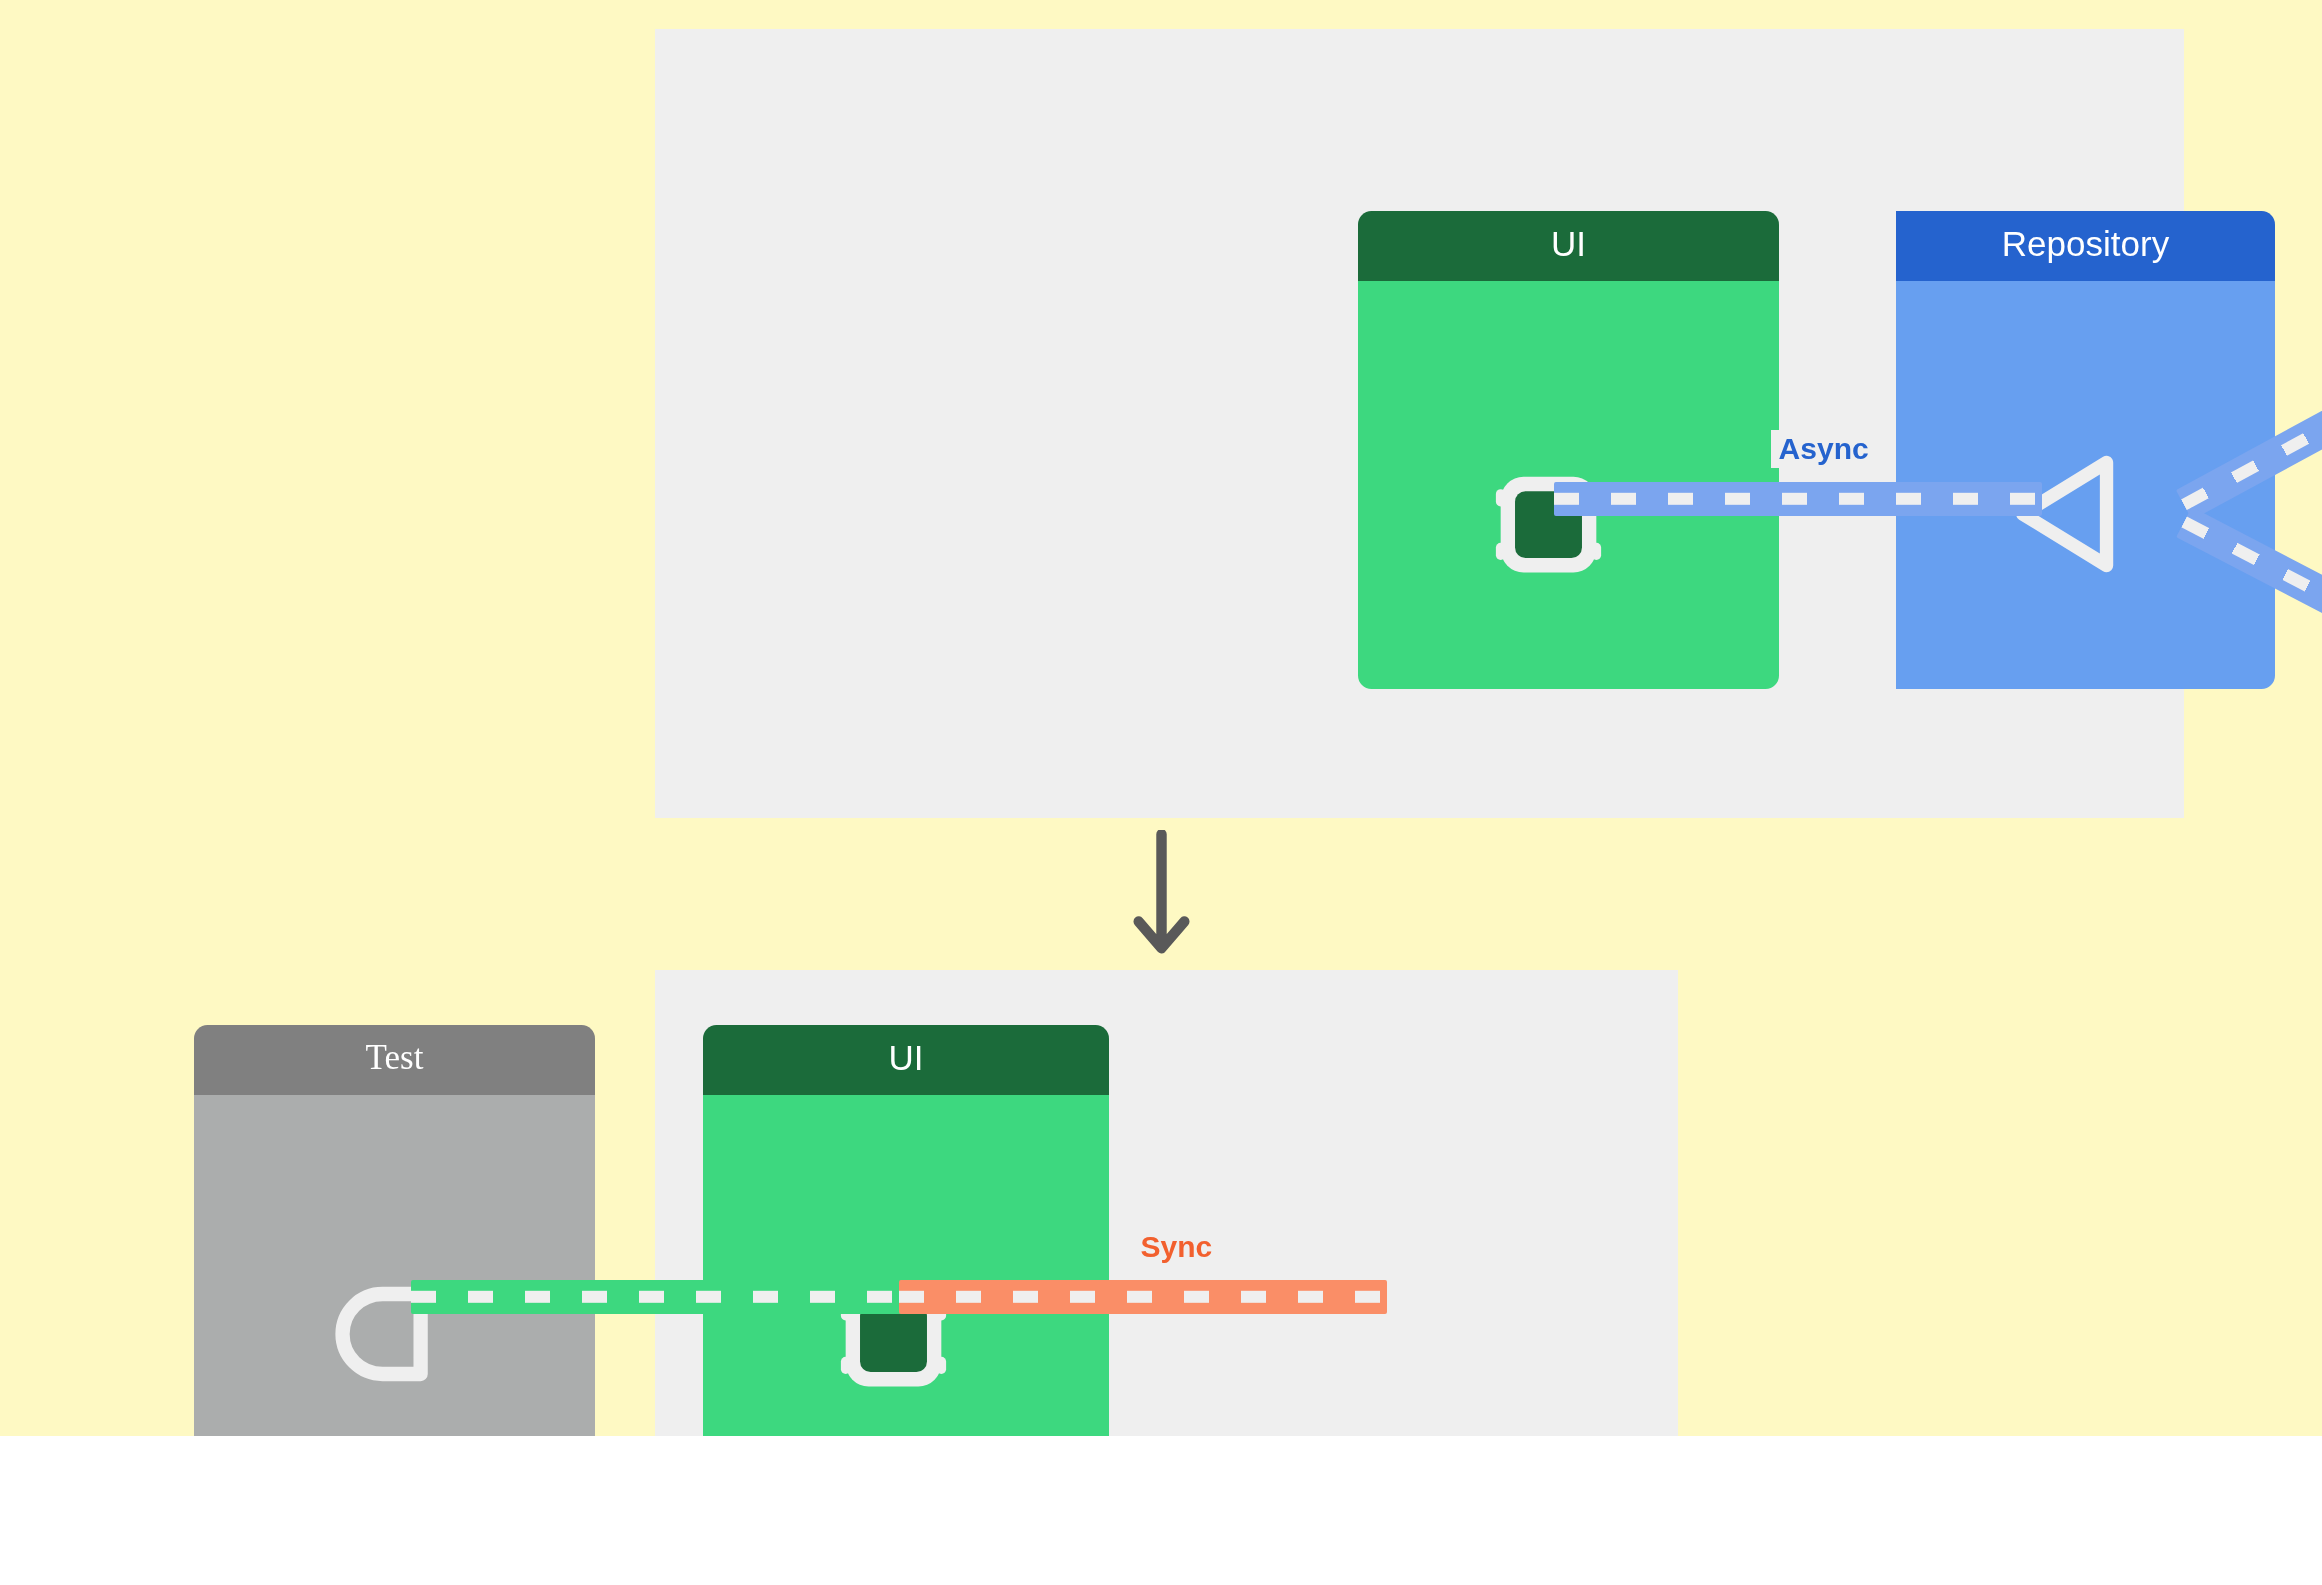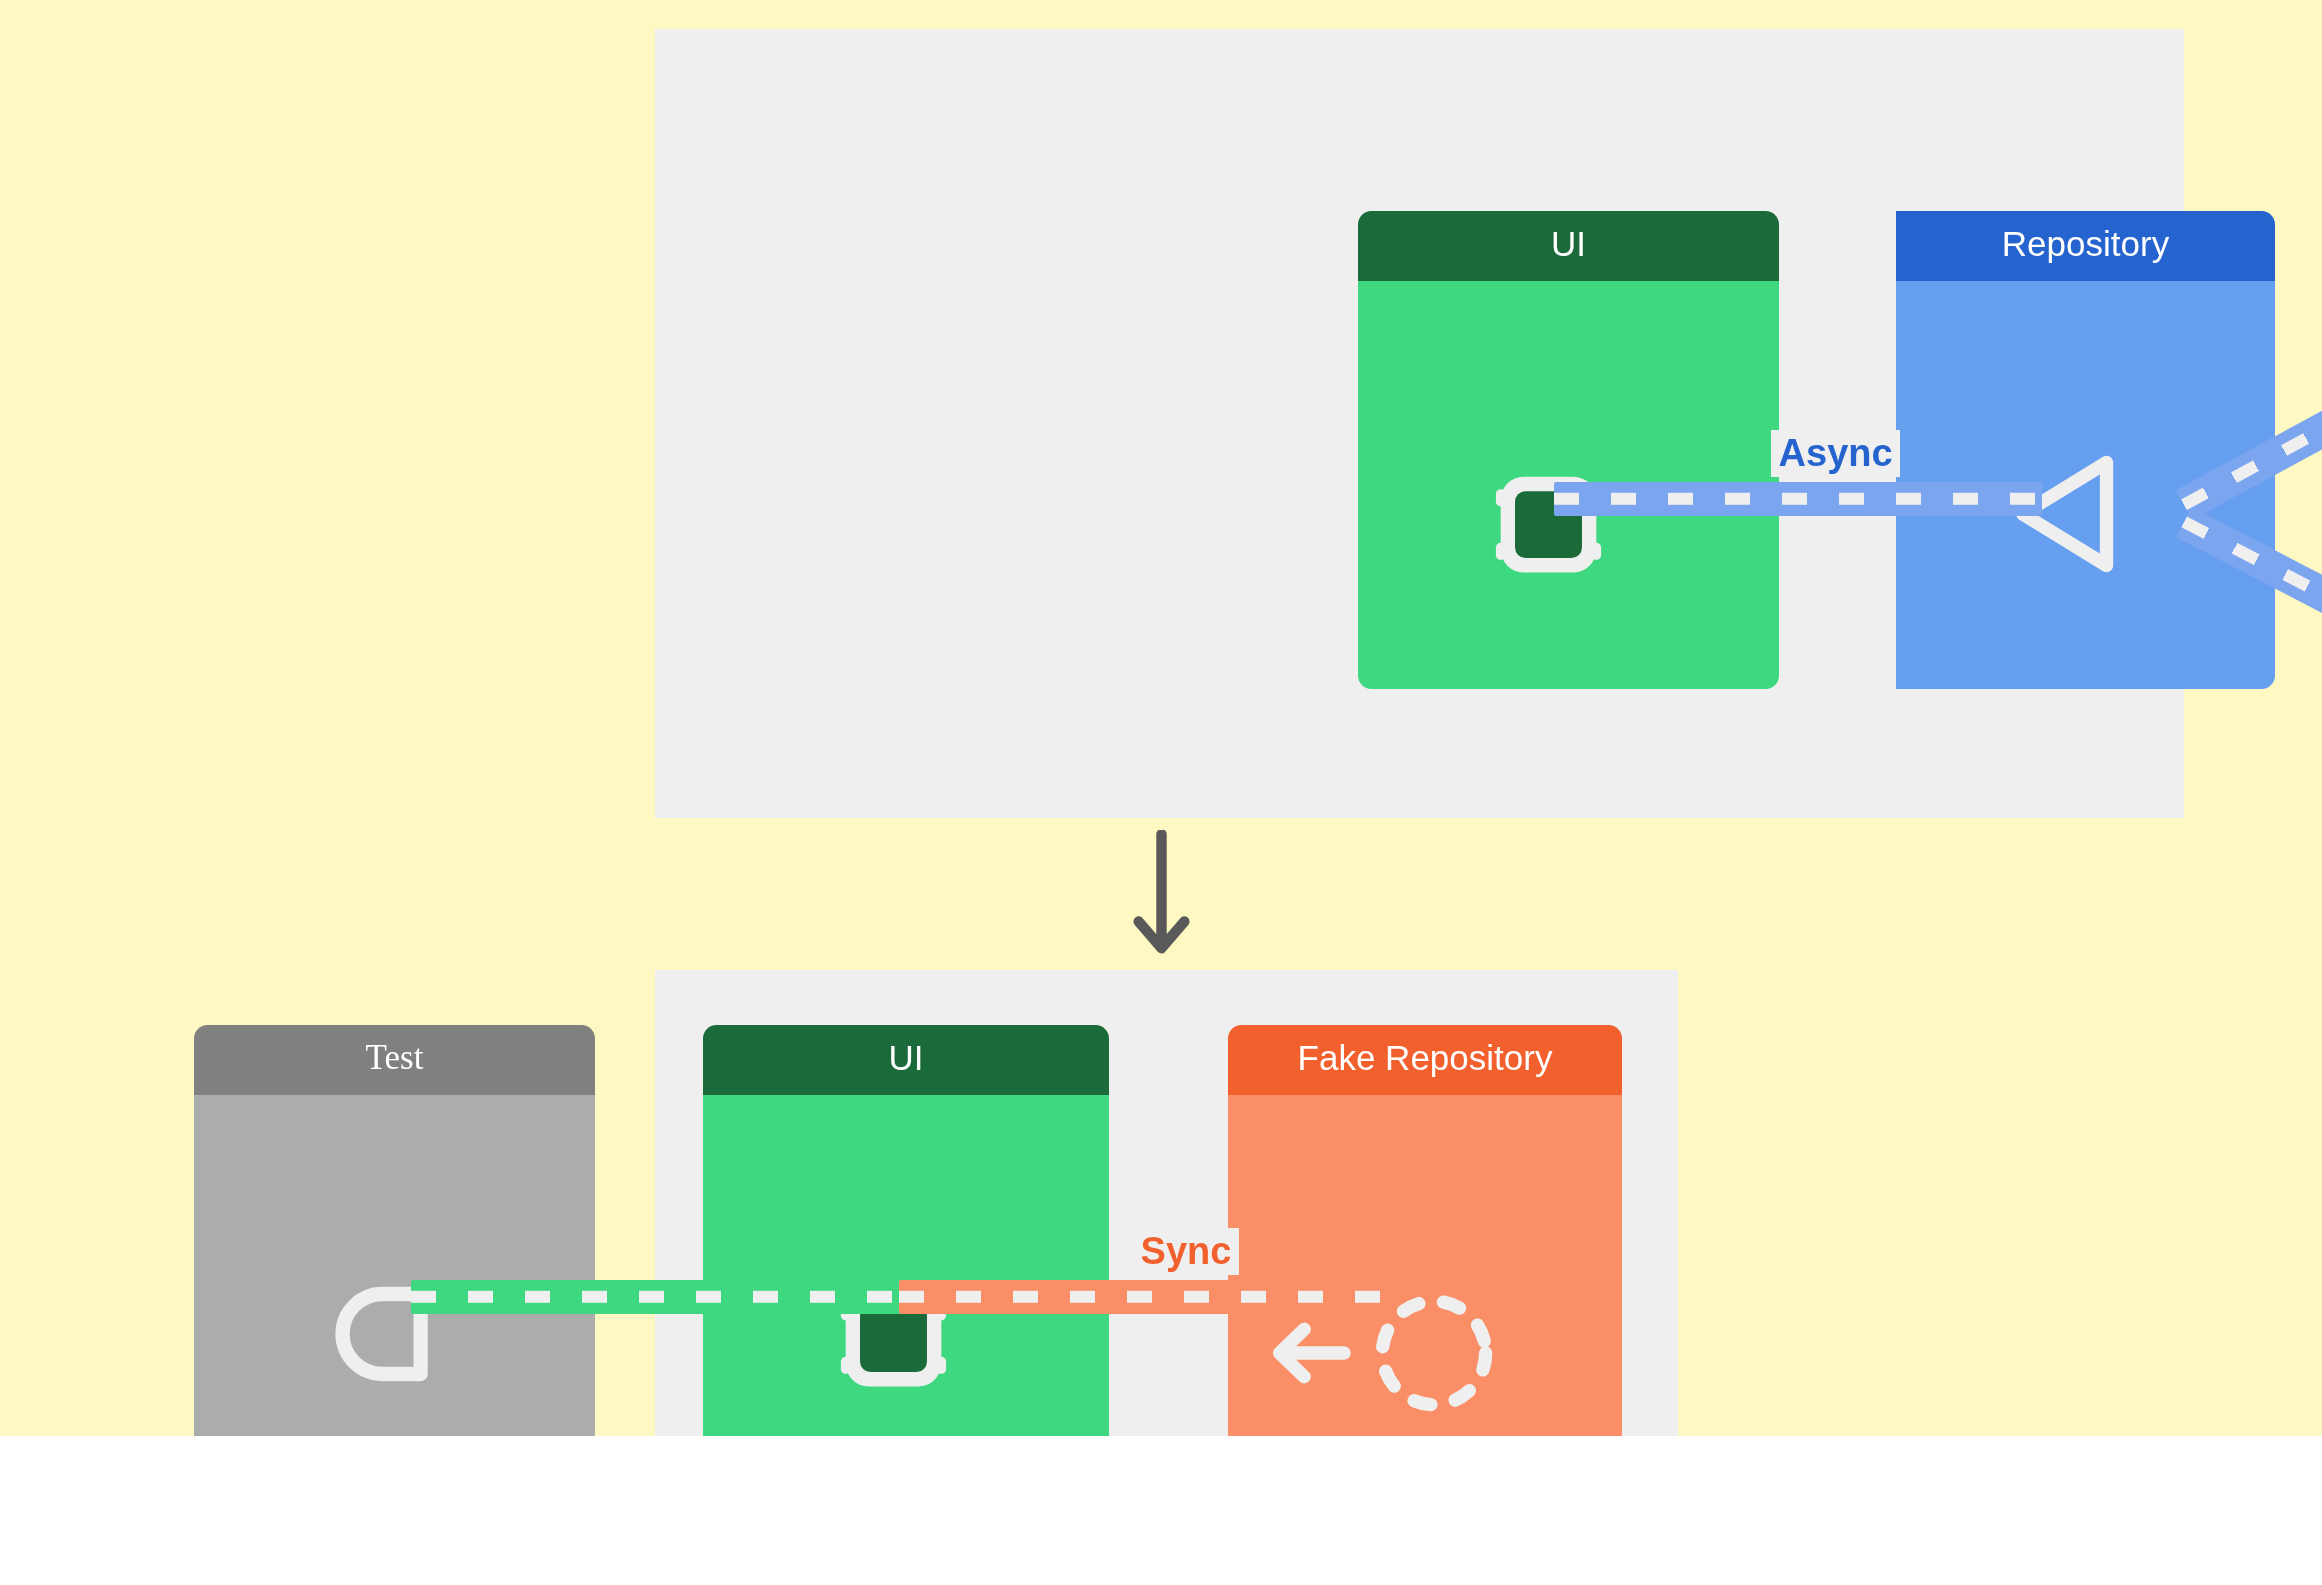--- a/index.html
+++ b/index.html
@@ -113,21 +113,21 @@
   
   #conn-repo-remote { left: 1529px; top: 476px; width: 349px; height: 34px; transform: rotate(27.5deg); }
   
   #conn-test-ui { left: 411px; top: 1280px; width: 507px; height: 34px; }
   
   #conn-ui-fake { left: 899px; top: 1280px; width: 488px; height: 34px; }
 
   
   .edge-label {
     position: absolute;
-    font-size: 38px;
+    font-size: 30px;
     font-weight: bold;
     background: #efefef;
     padding: 1.9px 7.6px;
     white-space: nowrap;
   }
   #label-async { left: 1116px; top: 401px; color: #2563ce; }
   #label-sync  { left: 1133px; top: 1228px; color: #f2602e; text-align: center; }
 
   
   #flow-arrow { position: absolute; left: 1133px; top: 830px; }
@@ -200,31 +200,20 @@
         <rect x="4" y="18" width="10" height="18" rx="5" fill="#efefef"></rect>
         <rect x="104" y="18" width="10" height="18" rx="5" fill="#efefef"></rect>
         <rect x="4" y="74" width="10" height="18" rx="5" fill="#efefef"></rect>
         <rect x="104" y="74" width="10" height="18" rx="5" fill="#efefef"></rect>
         <rect x="9" y="5" width="100" height="100" rx="24" fill="#efefef"></rect>
         <rect x="24" y="20" width="70" height="70" rx="11" fill="#1b6b3a"></rect>
       </svg>
     </div>
   </div>
 
-  <div class="box" id="box-fake-repo">
-    <div class="box-header o-head">Fake Repository</div>
-    <div class="box-body o-body">
-      <svg class="icon-svg" id="icon-arrow-fake" width="86" height="76" viewBox="0 0 90 80">
-        <path d="M82 40 L16 40 M40 15 L14 40 L40 65" fill="none" stroke="#efefef" stroke-width="14" stroke-linecap="round" stroke-linejoin="round"></path>
-      </svg>
-      <svg class="icon-svg" id="icon-circle-fake" width="134" height="134" viewBox="0 0 140 140">
-        <circle cx="70" cy="70" r="54" fill="none" stroke="#efefef" stroke-width="14" stroke-linecap="round" stroke-dasharray="18 26"></circle>
-      </svg>
-    </div>
-  </div>
 
   <div class="conn c-green" id="conn-test-ui">
     <div class="conn-band"></div>
     <div class="conn-dashes"></div>
   </div>
   <div class="conn c-orange" id="conn-ui-fake">
     <div class="conn-band"></div>
     <div class="conn-dashes"></div>
   </div>
 

